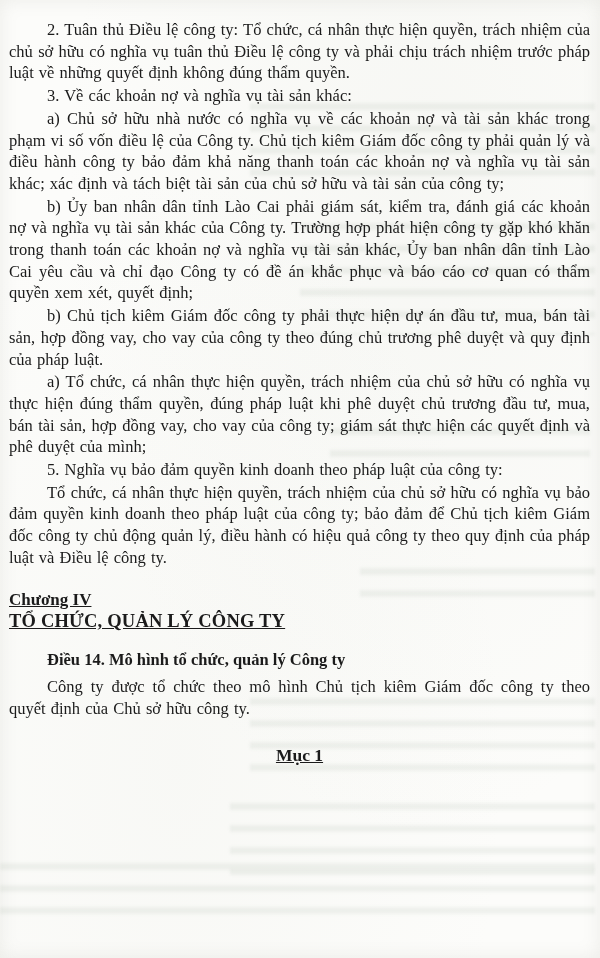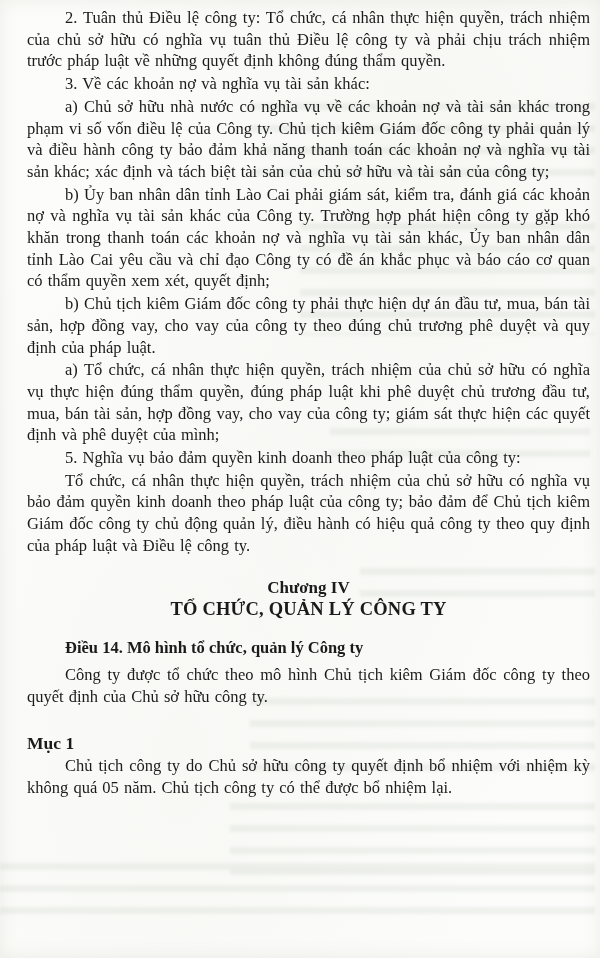--- a/index.html
+++ b/index.html
@@ -32,47 +32,46 @@
       rgba(0,0,0,0) 16px,
       rgba(0,0,0,0) 22px
     );
     filter: blur(1.6px);
     opacity: 0.55;
     pointer-events: none;
   }
 
   .content {
     position: relative;
-    padding: 7px 10px 0 9px;
+    padding: 19px 10px 0 9px;
     z-index: 2;
-    margin-left: 18px;
   }
 
   p.body {
     font-size: 16.5px;
     line-height: 21.7px;
     text-align: justify;
     text-indent: 38px;
     margin: 0 0 1px 0;
     word-spacing: 1px;
   }
 
-  .chapter-block { margin-top: 20px; text-align: center; }
+  .chapter-block { margin-top: 20px; text-align: left; text-decoration: underline; }
   .chapter-num   { font-weight: bold; font-size: 17px;   line-height: 21.7px; }
   .chapter-title { font-weight: bold; font-size: 18.5px; line-height: 23px; letter-spacing: 0.2px; }
 
   .article-heading {
     font-weight: bold;
     font-size: 16.5px;
     line-height: 21.7px;
     text-indent: 38px;
     margin: 16px 0 5px 0;
   }
 
-  .section-block { margin-top: 26px; text-align: left; }
+  .section-block { margin-top: 26px; text-align: center; text-decoration: underline; }
   .section-num   { font-weight: bold; font-size: 17.5px; line-height: 21.7px; }
   .section-title { font-weight: bold; font-size: 18.5px; line-height: 24px; letter-spacing: 0.2px; }
 </style>
 </head>
 <body>
 
 <div class="page">
 
   <div class="bleed" style="left:250px; top:95px;  width:345px; height:90px;"></div>
   <div class="bleed" style="left:300px; top:215px; width:295px; height:120px;"></div>
@@ -98,16 +97,15 @@
       <div class="chapter-title">TỔ CHỨC, QUẢN LÝ CÔNG TY</div>
     </div>
 
     <div class="article-heading">Điều 14. Mô hình tổ chức, quản lý Công ty</div>
     <p class="body">Công ty được tổ chức theo mô hình Chủ tịch kiêm Giám đốc công ty theo quyết định của Chủ sở hữu công ty.</p>
 
     <div class="section-block">
       <div class="section-num">Mục 1</div>
     </div>
 
-    <p class="body">Chủ tịch công ty do Chủ sở hữu công ty quyết định bổ nhiệm với nhiệm kỳ không quá 05 năm. Chủ tịch công ty có thể được bổ nhiệm lại.</p>
 
   </div>
 </div>
 
 </body></html>

